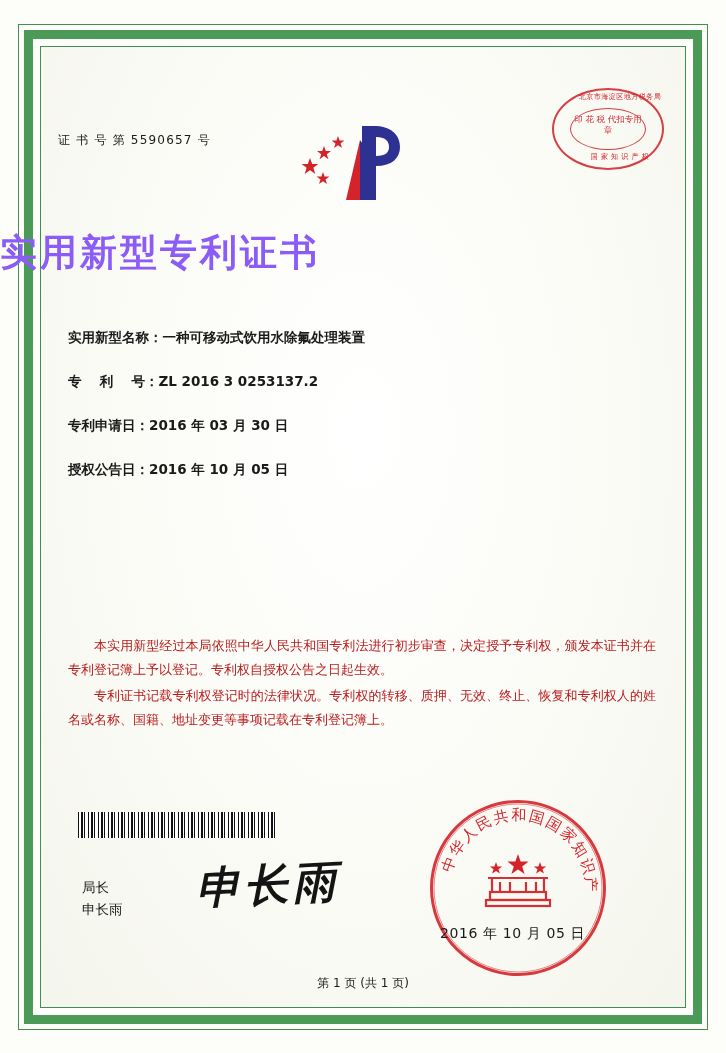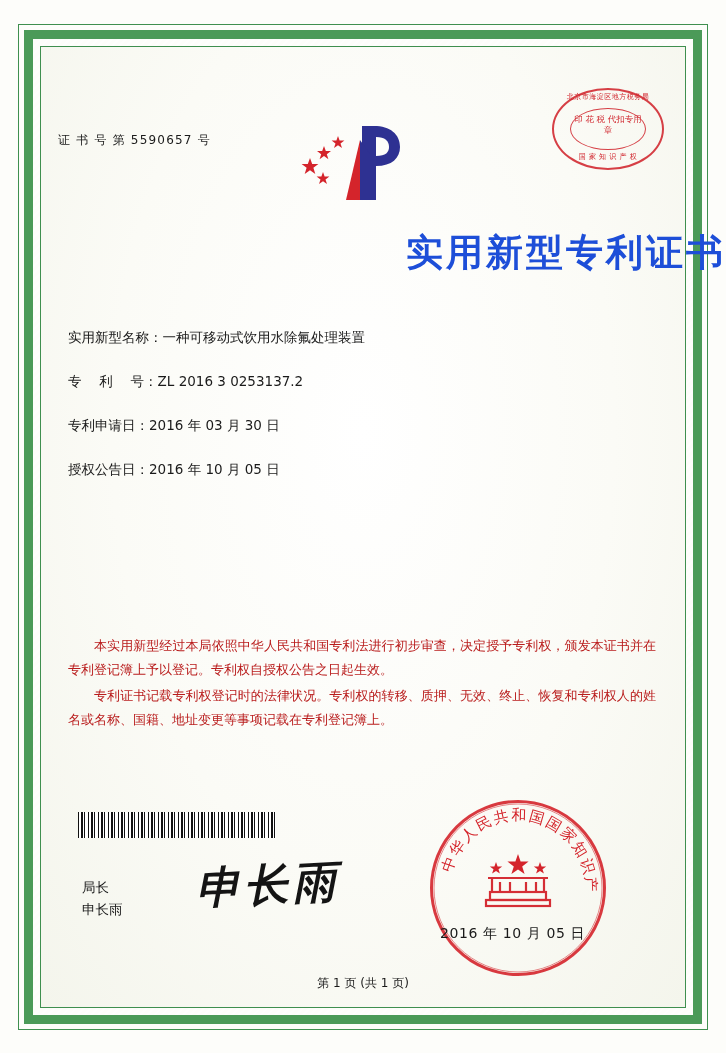--- a/index.html
+++ b/index.html
@@ -96,21 +96,21 @@
     box-sizing: border-box;
     opacity: .88;
   }
   .seal-top .ellipse.inner {
     left: 18px; top: 20px;
     width: 76px; height: 42px;
     border-width: 1px;
   }
   .seal-top .arc-text {
     position: absolute;
-    left: 0; top: 4px;
+    left: 12px; top: 4px;
     width: 112px;
     text-align: center;
     font-size: 7px;
     color: #d0242c;
     letter-spacing: .5px;
     transform: scaleY(1.05);
   }
   .seal-top .arc-text.bottom {
     top: 64px;
   }
@@ -129,41 +129,42 @@
     position: absolute;
     left: 300px; top: 120px;
     width: 120px; height: 92px;
   }
 
   
   .title {
     position: absolute;
     left: 0; top: 228px;
     width: 726px;
-    text-align: right;
+    text-align: left;
     font-size: 37px;
     font-weight: bold;
-    color: #1d4ed8;
+    color: #8b5cf6;
     letter-spacing: 3px;
     font-family: "DejaVu Sans", "Liberation Sans", sans-serif;
   }
 
   
   .fields {
     position: absolute;
     left: 68px; top: 328px;
     width: 600px;
     font-size: 13.5px;
     color: #1a1a1a;
   }
   .field-row {
     display: flex;
     align-items: flex-start;
     margin-bottom: 26px;
     line-height: 18px;
+    font-weight: bold;
   }
   .field-label {
     white-space: pre;
     color: #1a1a1a;
   }
   .field-value {
     color: #1a1a1a;
   }
 
   

